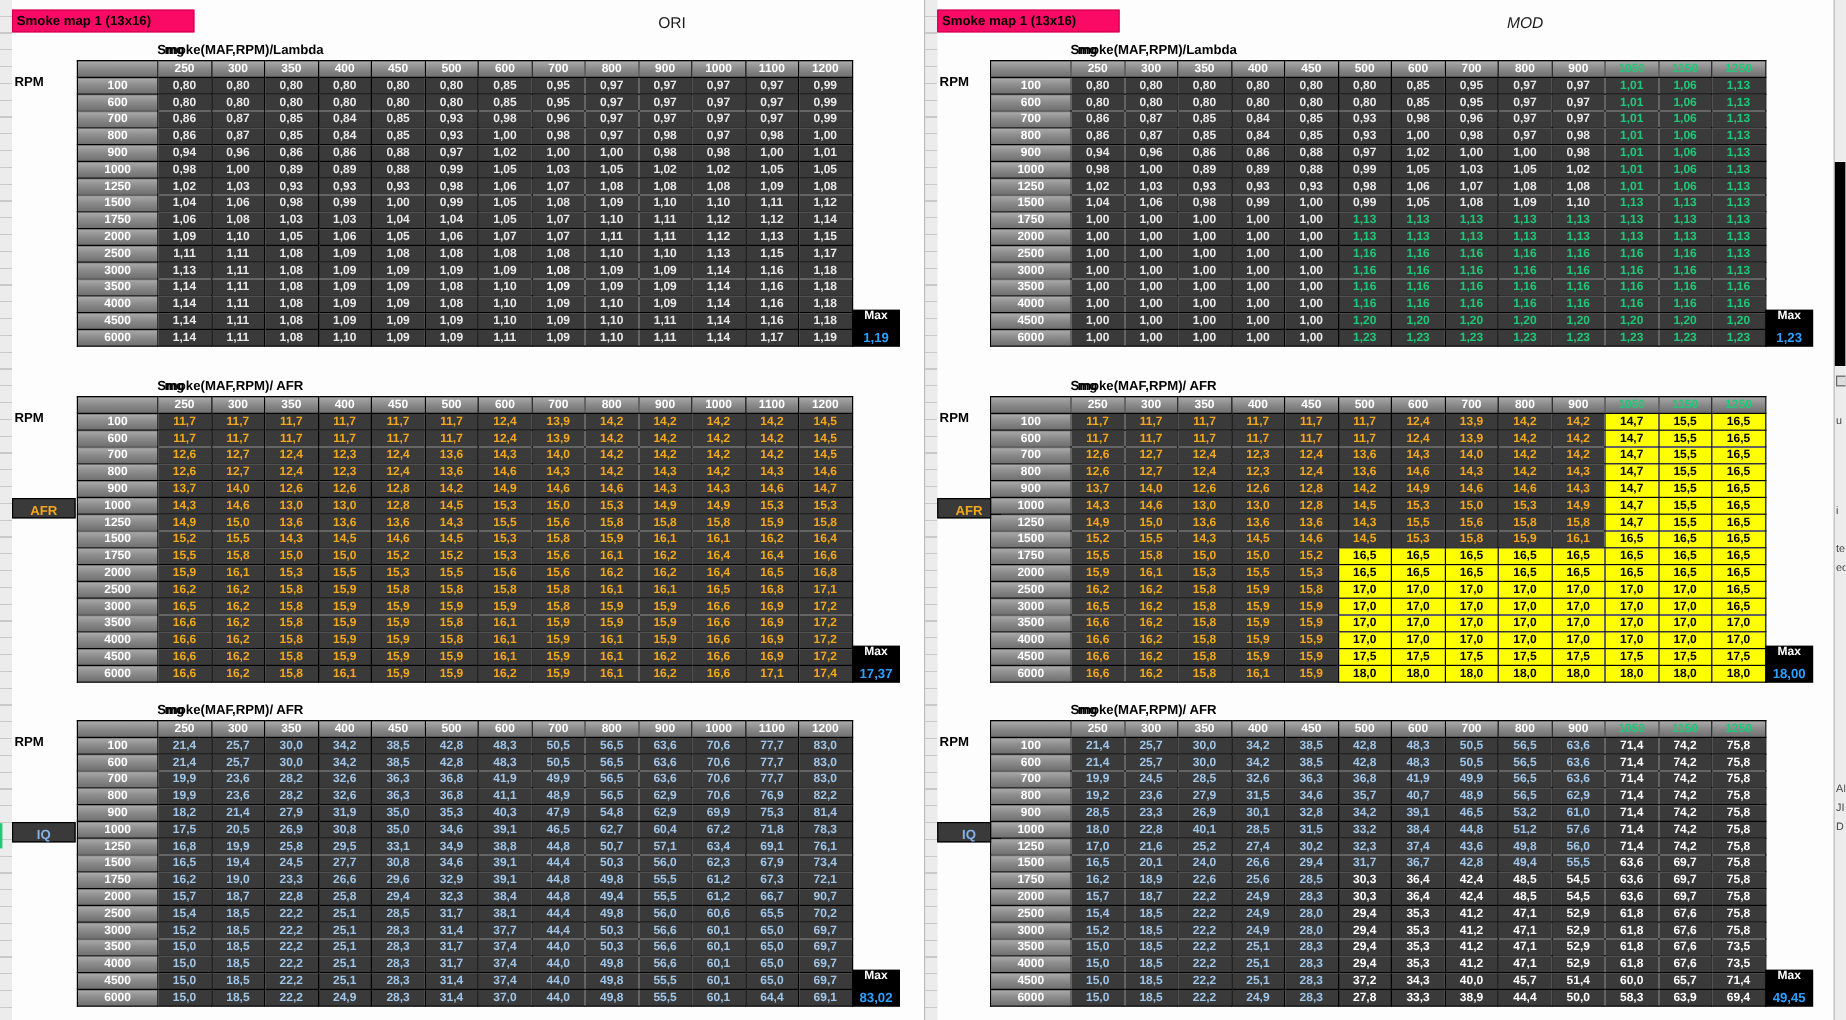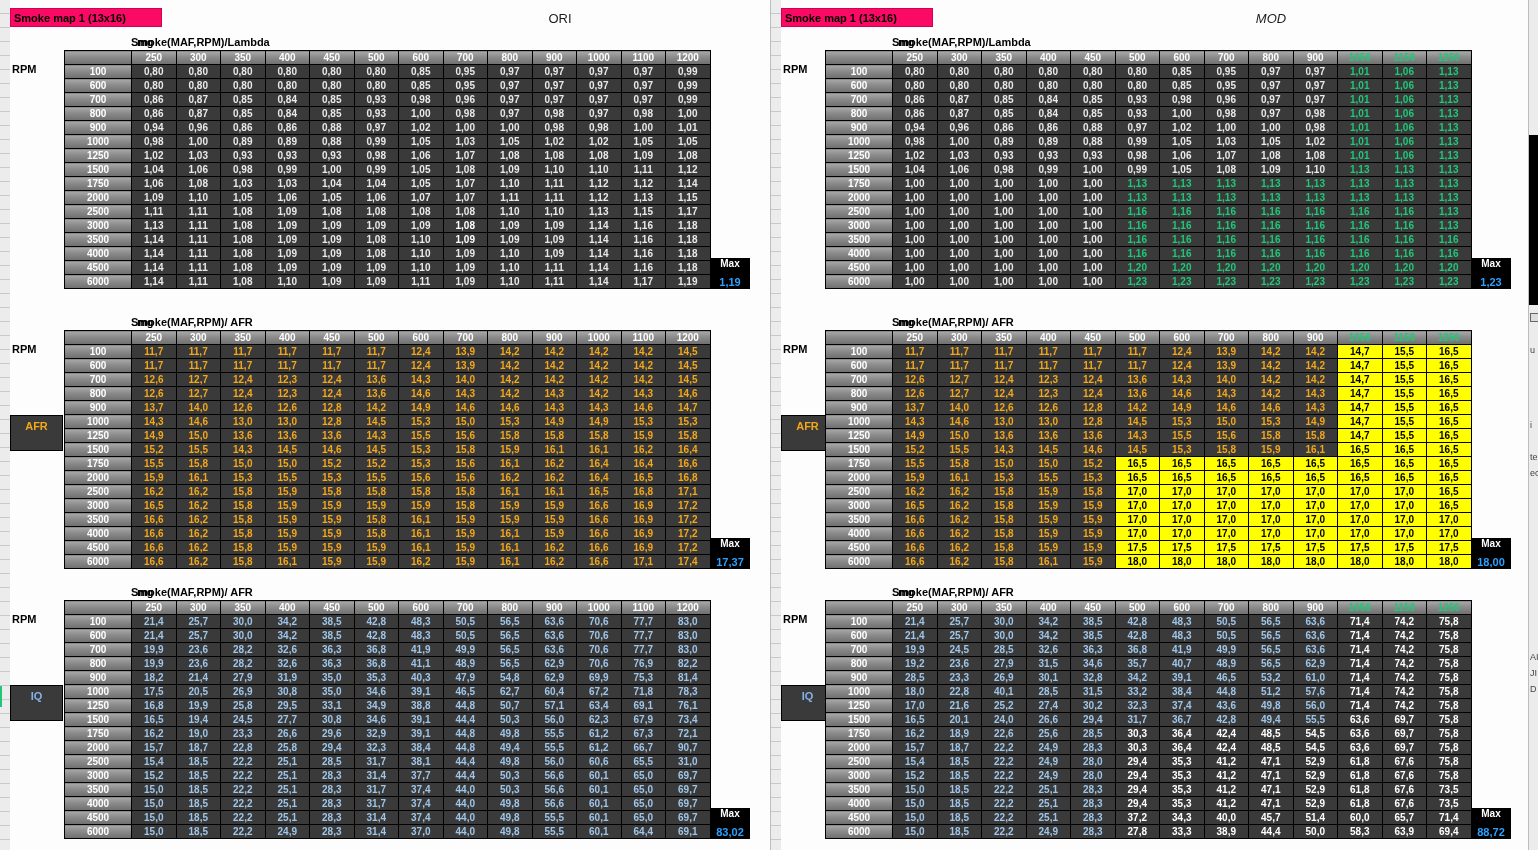--- a/index.html
+++ b/index.html
@@ -24,21 +24,21 @@
 
   .badge{position:absolute;left:0;top:8px;width:152px;height:19px;background:#fa0a64;
          border:1px solid #d10050;color:#000;font-weight:bold;font-size:11px;line-height:19px;padding-left:3px;box-sizing:border-box;}
   .mode-label{position:absolute;top:11px;width:70px;text-align:center;font-size:13px;color:#1c1c1c;}
   .ori .mode-label{left:515px;}
   .mod .mode-label{left:455px;font-style:italic;}
 
   .rpm{position:absolute;left:2px;width:44px;font-weight:bold;font-size:11px;color:#000;}
   .rpm.r1{top:63px;} .rpm.r2{top:343px;} .rpm.r3{top:613px;}
 
-  .tag{position:absolute;left:0;width:53px;height:36px;background:#3a3a3a;border:1px solid #000;
+  .tag{position:absolute;left:0;width:53px;height:17px;background:#3a3a3a;border:1px solid #000;
        box-sizing:border-box;text-align:center;font-weight:bold;font-size:11px;line-height:20px;}
   .tag-afr{top:415px;color:#f3a71b;}
   .tag-iq{top:685px;color:#85b2e8;}
 
   
   .tbl{position:absolute;width:706px;height:253px;}
   .ori .tbl{left:54px;} .mod .tbl{left:44px;}
   .tbl.t1{top:36px;} .tbl.t2{top:316px;} .tbl.t3{top:586px;}
   .unit{position:absolute;left:73px;top:0;font-weight:bold;font-size:11px;color:#000;}
   .title{position:absolute;left:67px;top:0;width:579px;text-align:left;font-weight:bold;font-size:11px;color:#000;}
@@ -887,21 +887,21 @@
               <td>22,2</td>
               <td>25,1</td>
               <td>28,5</td>
               <td>31,7</td>
               <td>38,1</td>
               <td>44,4</td>
               <td>49,8</td>
               <td>56,0</td>
               <td>60,6</td>
               <td>65,5</td>
-              <td>31,0</td>
+              <td>70,2</td>
             </tr>
             <tr>
               <th class="hdr">3000</th>
               <td>15,2</td>
               <td>18,5</td>
               <td>22,2</td>
               <td>25,1</td>
               <td>28,3</td>
               <td>31,4</td>
               <td>37,7</td>
@@ -1889,21 +1889,21 @@
               <td class="w">44,4</td>
               <td class="w">50,0</td>
               <td class="w">58,3</td>
               <td class="w">63,9</td>
               <td class="w">69,4</td>
             </tr>
           </tbody>
         </table>
       <div class="maxbox">
         <div class="max-l">Max</div>
-        <div class="max-v">88,72</div>
+        <div class="max-v">49,45</div>
       </div>
     </div>
   </div>
 
   <div class="strip strip-r">
     <div class="rs-black"></div>
     <div class="rs-icon"></div>
     <div id="rs-frags">
         <span class="rs-frag" style="top: 345px;">u</span>
         <span class="rs-frag" style="top: 420px;">i</span>

